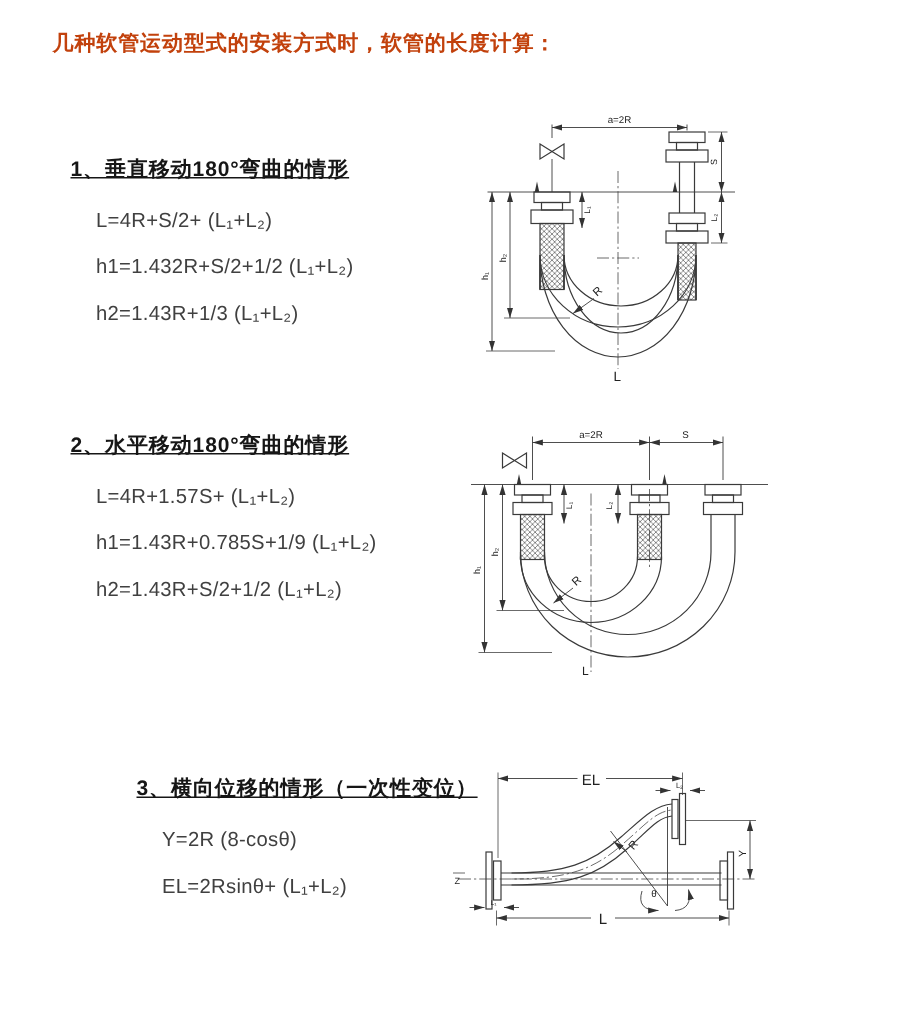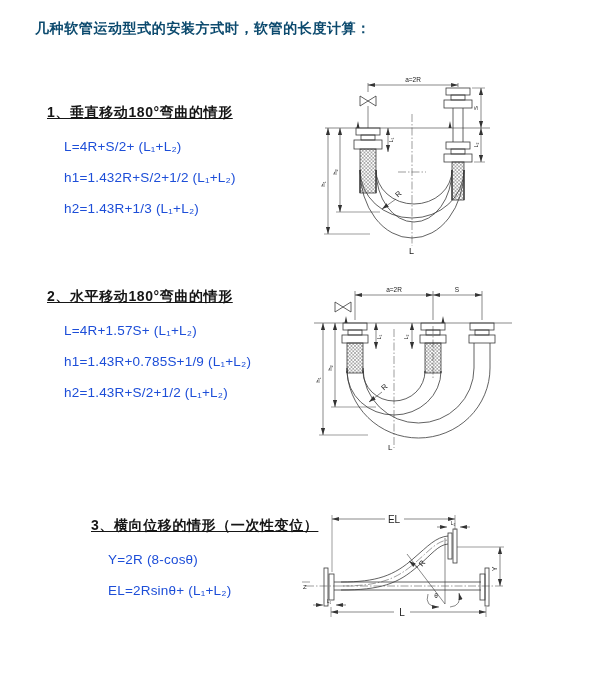--- a/index.html
+++ b/index.html
@@ -3,28 +3,28 @@
 <meta charset="utf-8">
 <style>
   html,body{margin:0;padding:0;}
   body{
     width:600px;height:675px;position:relative;background:#ffffff;
     font-family:"Liberation Sans","DejaVu Sans",sans-serif;color:#1c1c1c;
     overflow:hidden;
   }
   .page-title{
     position:absolute;left:35px;top:20px;font-size:14px;font-weight:600;
-    letter-spacing:.6px;color:#0c4a6e;
+    letter-spacing:.6px;color:#c2410c;
   }
   .section{position:absolute;left:47px;}
   .sec1{top:104px;}
   .sec2{top:288px;}
   .sec3{top:517px;margin-left:44px;}
   .heading{font-size:14px;font-weight:600;letter-spacing:.6px;color:#161616;margin-bottom:9px;text-decoration:underline;}
-  .formula{font-size:13.5px;line-height:31px;margin-left:17px;letter-spacing:.2px;color:#1d4ed8;white-space:nowrap;}
+  .formula{font-size:13.5px;line-height:31px;margin-left:17px;letter-spacing:.2px;color:#404040;white-space:nowrap;}
   .dwg{position:absolute;}
   .d1{left:312px;top:72px;}
   .d2{left:306px;top:276px;}
   .d3{left:298px;top:500px;}
   svg text{fill:#222;font-family:"Liberation Sans","DejaVu Sans",sans-serif;}
 </style>
 </head>
 <body>
 
 <div class="page-title">几种软管运动型式的安装方式时，软管的长度计算：</div>

